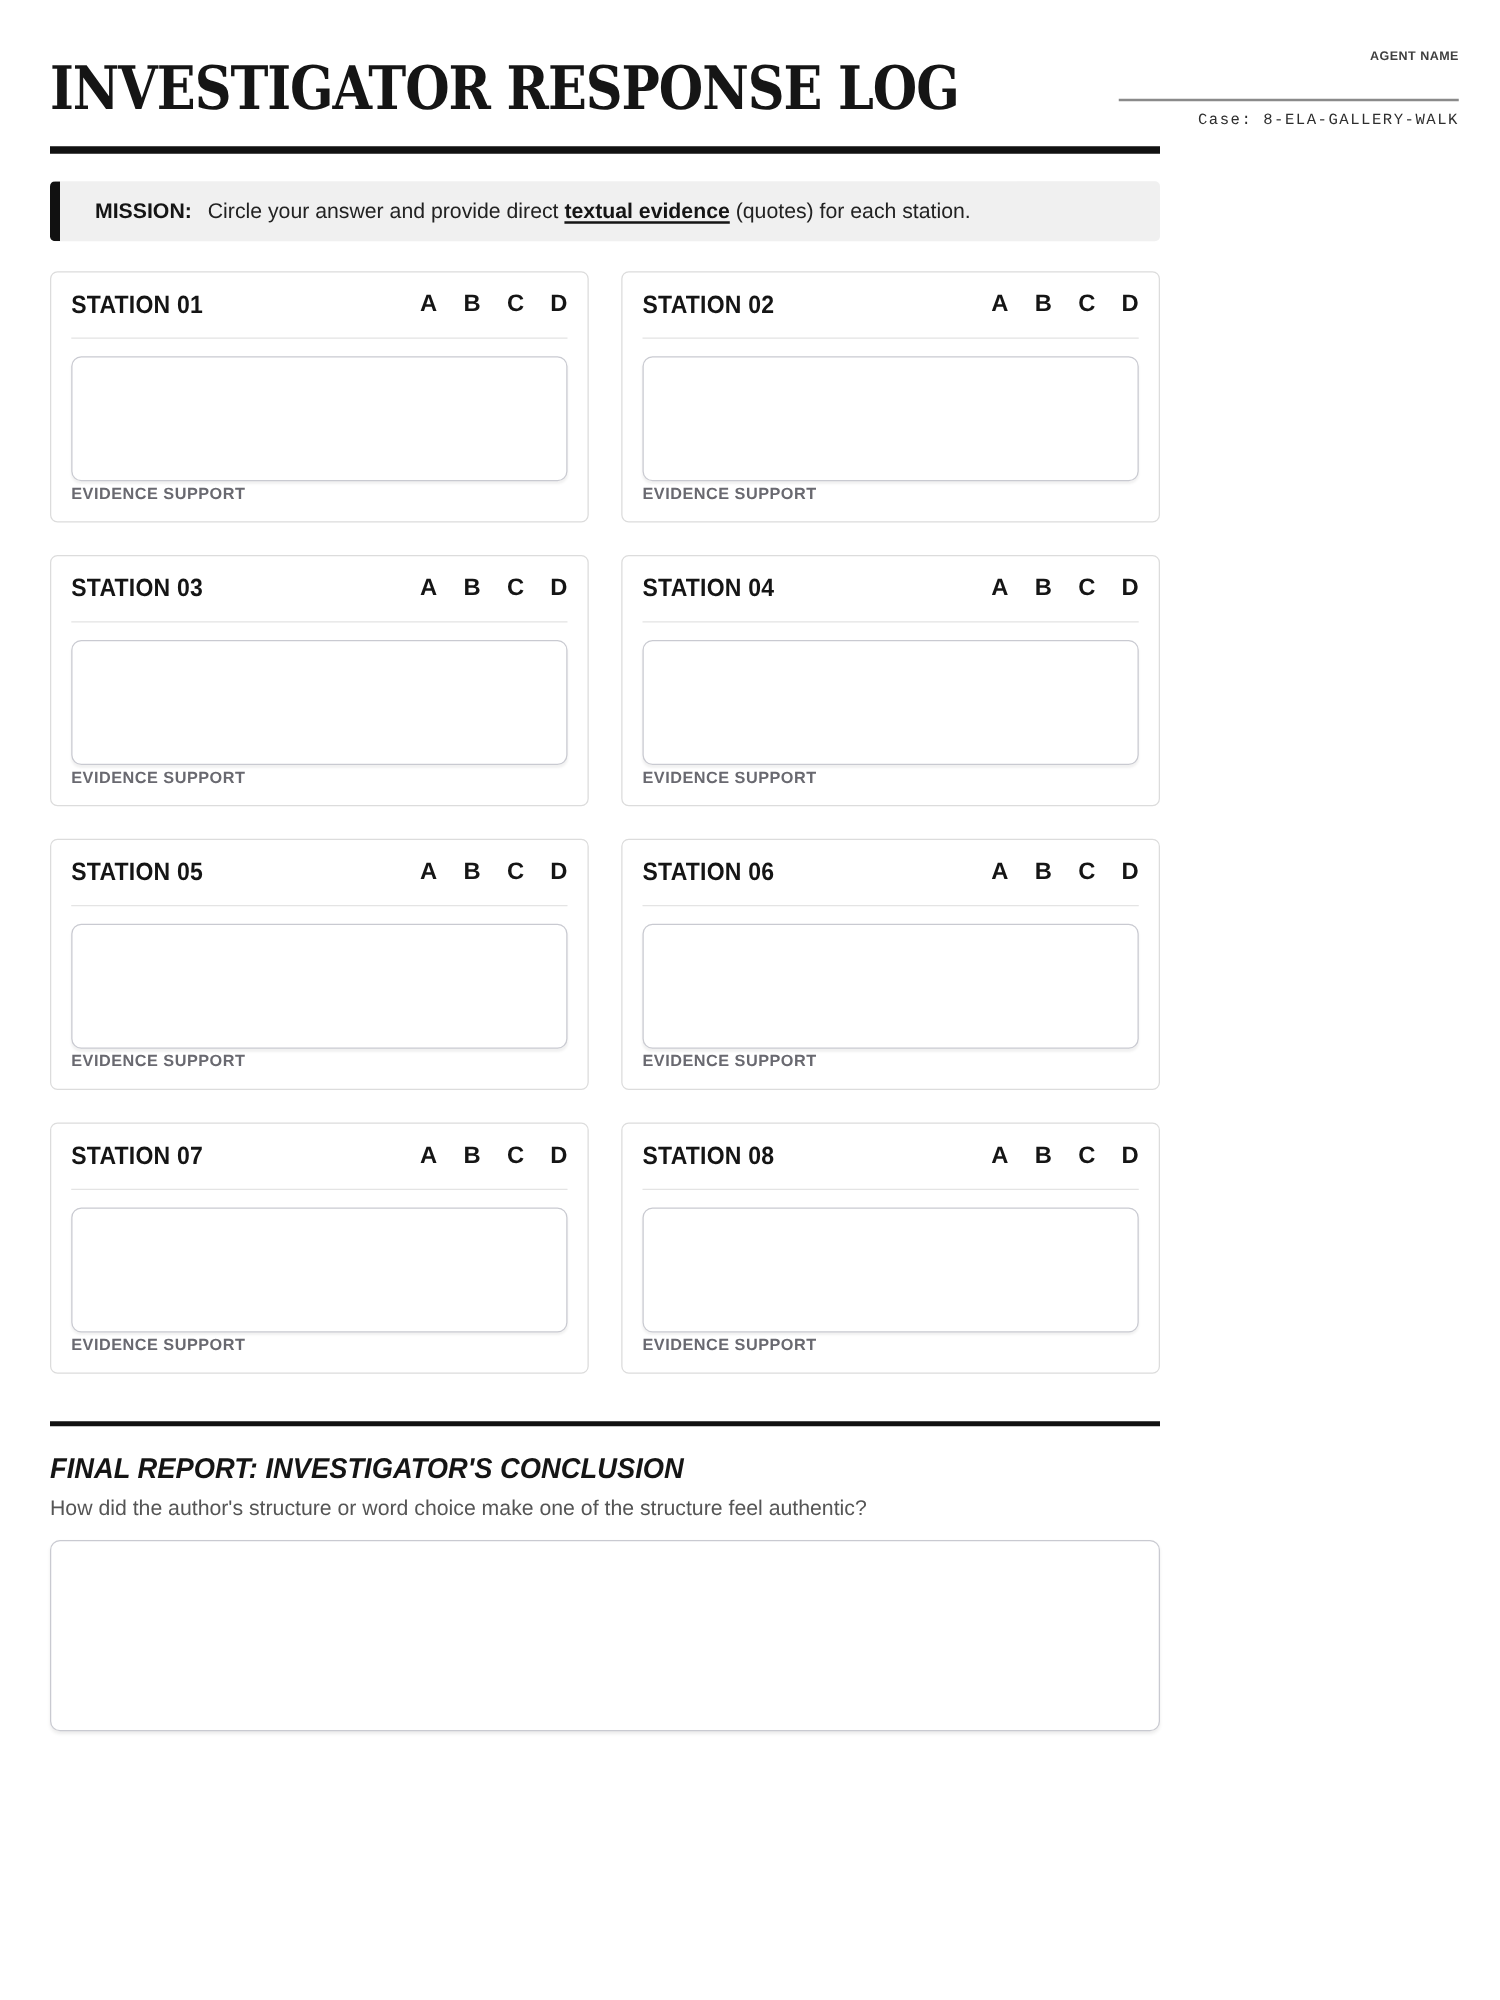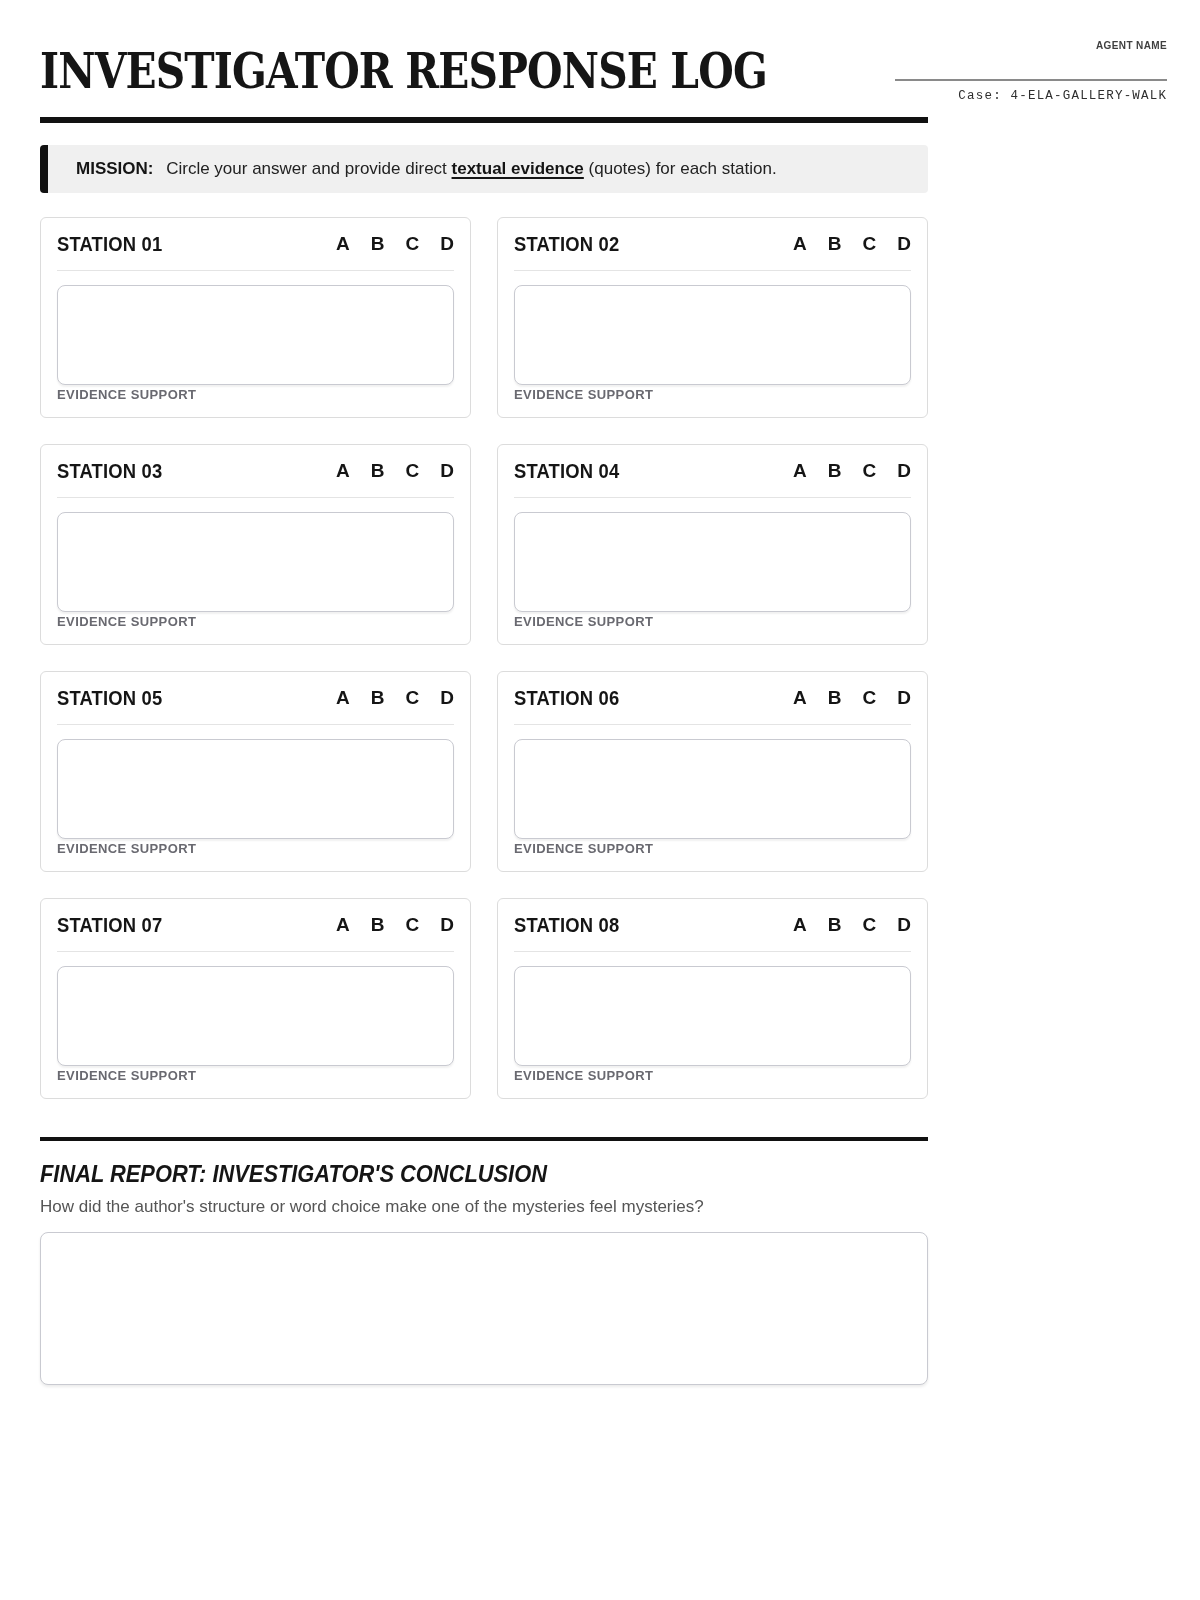--- a/index.html
+++ b/index.html
@@ -55,21 +55,21 @@
 
 <div class="page">
 
   <div class="header">
     <h1 class="page-title">
       <span class="squeeze">INVESTIGATOR RESPONSE LOG</span>
     </h1>
     <div class="header-right">
       <div class="agent-label">AGENT NAME</div>
       <div class="agent-line"></div>
-      <div class="case-row"><span>Case:</span> <span>4-ELA-GALLERY-WALK</span></div>
+      <div class="case-row"><span>Case:</span> <span>8-ELA-GALLERY-WALK</span></div>
     </div>
   </div>
 
   <div class="rule-thick"></div>
 
   <div class="mission">
     <span class="mission-label">MISSION:</span>
     <span class="mission-text"><span>Circle your answer and provide direct</span>
       <span class="mission-highlight">textual evidence</span>
       <span>(quotes) for each station.</span></span>
@@ -204,17 +204,17 @@
       <div class="evidence-label js-evidence">EVIDENCE SUPPORT</div>
     </div>
   </div>
 
   <div class="rule-mid"></div>
 
   <div class="final">
     <h2 class="final-title">
       <span class="squeeze">FINAL REPORT: INVESTIGATOR'S CONCLUSION</span>
     </h2>
-    <p class="final-question">How did the author's structure or word choice make one of the mysteries feel mysteries?</p>
+    <p class="final-question">How did the author's structure or word choice make one of the structure feel authentic?</p>
     <div class="final-box"></div>
   </div>
 
 </div>
 
 </body></html>

